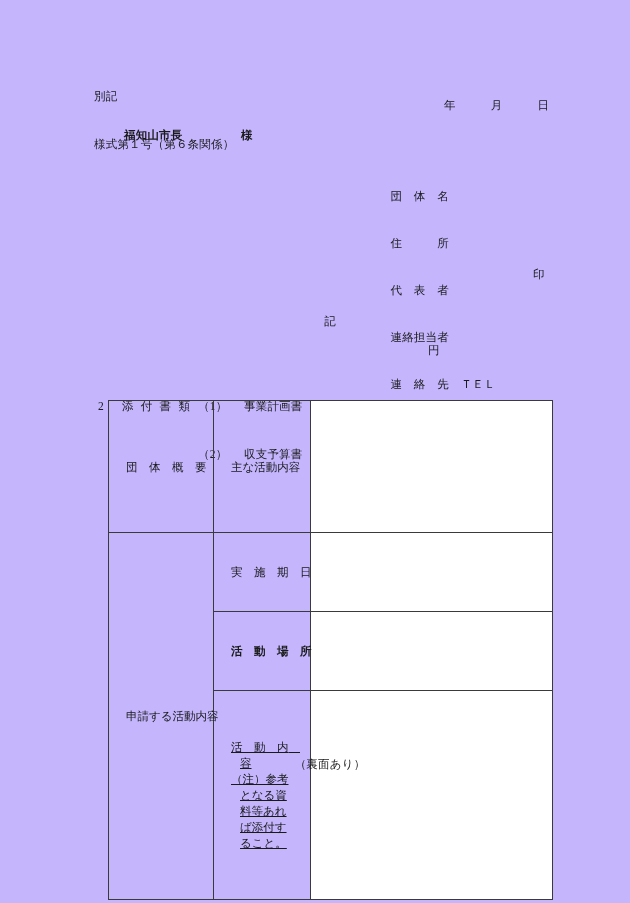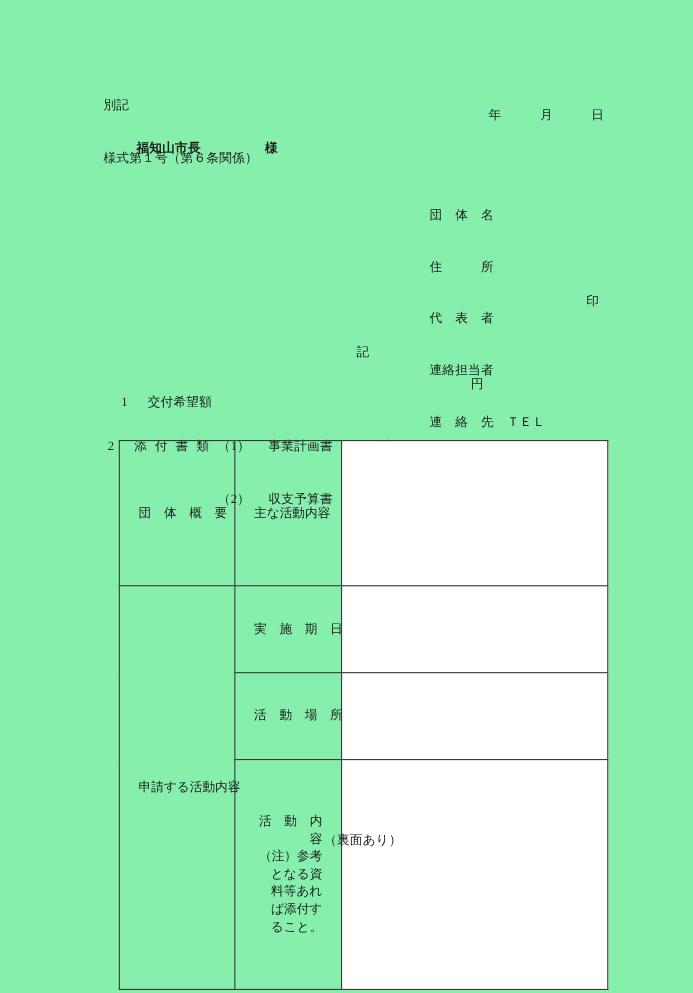--- a/index.html
+++ b/index.html
@@ -9,21 +9,21 @@
   }
   body {
     font-family: "Liberation Serif", "DejaVu Serif", serif;
     color: #1a1a1a;
     -webkit-font-smoothing: antialiased;
   }
   #page {
     position: relative;
     width: 630px;
     height: 903px;
-    background: #86efac;
+    background: #c4b5fd;
     overflow: hidden;
   }
   .abs { position: absolute; }
   .t {
     font-size: 11.5px;
     line-height: 16px;
     white-space: pre;
     letter-spacing: 0.2px;
   }
   
@@ -98,24 +98,25 @@
     vertical-align: middle;
   }
   #main-table td.cell-pad { padding: 4px 6px; }
   .col-a { width: 105px; }
   .col-b { width: 97px; }
   .col-c { width: 242px; }
   .cat-label { text-align: center; white-space: pre; }
   .sub-label { text-align: left; white-space: pre; }
   .sub-label-top {
     vertical-align: top;
-    text-align: right;
+    text-align: left;
     padding: 8px 4px 4px 6px;
     white-space: pre-line;
     line-height: 17px;
+    text-decoration: underline;
   }
   .hang { display: block; padding-left: 9px; text-indent: -9px; }
   .entry-cell { background: #ffffff; }
   
   #footer-note {
     left: 0; top: 756px;
     width: 660px;
     text-align: center;
     font-size: 11.5px;
   }
@@ -155,23 +156,20 @@
       <span class="tel-indent"></span><span class="lbl">ＦＡＸ</span>
     </span>
   </div>
 
 
   <div class="abs" id="body-par">
   </div>
 
   <div class="abs t" id="ki-marker">記</div>
 
-  <div class="abs t" id="item-1">
-    <span class="num">1</span><span>交付希望額</span>
-  </div>
   <div class="abs t" id="yen-unit">円</div>
 
   <div class="abs t" id="item-2">
     <span class="r"><span class="num">2</span><span class="label2">添 付 書 類</span><span class="paren">（1）</span><span class="docname">事業計画書</span><span>下記のとおり</span></span>
     <span class="r"><span class="pad"></span><span class="label2"></span><span class="paren">（2）</span><span class="docname">収支予算書</span><span>裏面のとおり</span></span>
   </div>
 
   <table class="abs" id="main-table">
     <colgroup>
       <col class="col-a">
@@ -183,21 +181,21 @@
         <td class="cat-label" style="height:97px;">団　体　概　要</td>
         <td class="sub-label">主な活動内容</td>
         <td class="entry-cell cell-pad"></td>
       </tr>
       <tr>
         <td class="cat-label" rowspan="3">申請する活動内容</td>
         <td class="sub-label" style="height:44px;">実　施　期　日</td>
         <td class="entry-cell cell-pad"></td>
       </tr>
       <tr>
-        <td class="sub-label" style="height:44px;">活　動　場　所</td>
+        <td class="sub-label" style="height:44px;font-weight:bold;">活　動　場　所</td>
         <td class="entry-cell cell-pad"></td>
       </tr>
       <tr>
         <td class="sub-label-top" style="height:174px;"><span class="hang">活　動　内　容</span><span class="hang">（注）参考となる資料等あれば添付すること。</span></td>
         <td class="entry-cell cell-pad"></td>
       </tr>
     </tbody>
   </table>
 
   <div class="abs t" id="footer-note">（裏面あり）</div>

